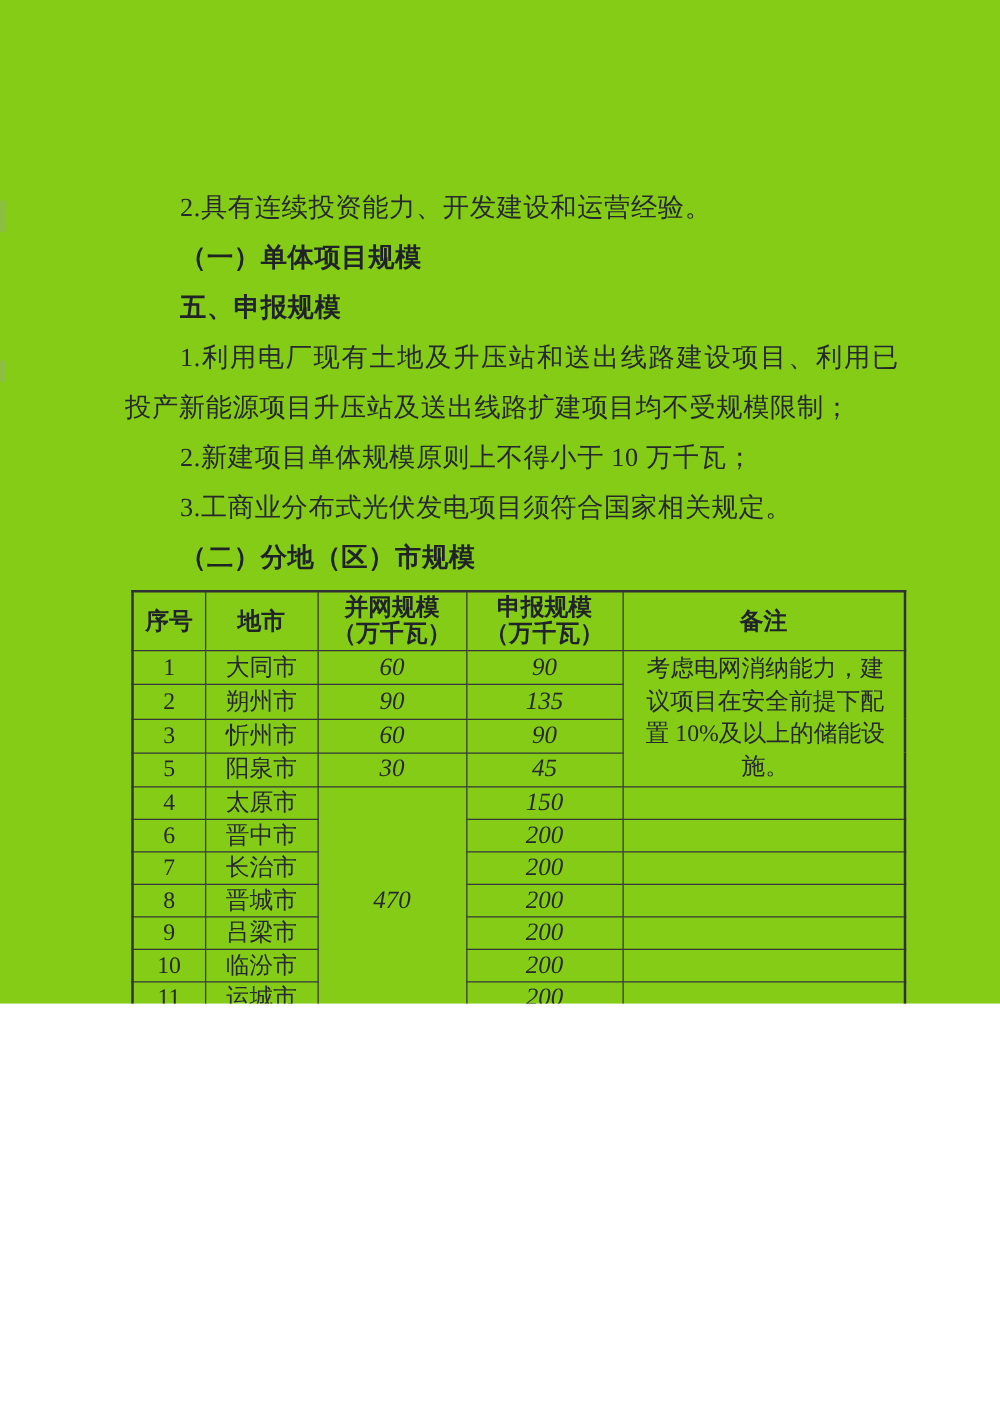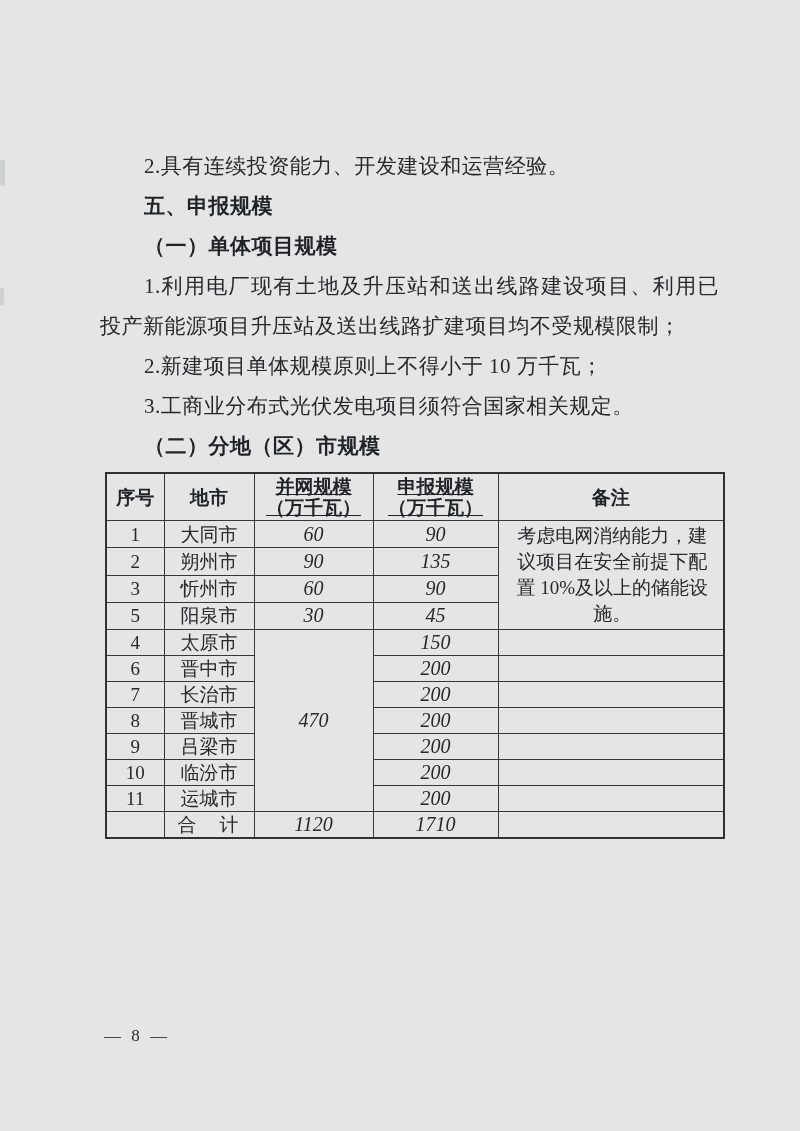--- a/index.html
+++ b/index.html
@@ -1,19 +1,19 @@
 <!DOCTYPE html>
 <html><head>
 <meta charset="utf-8">
 <style>
   html,body { margin:0; padding:0; }
   .page {
     position:relative;
-    width:800px; height:1131px;
-    background:#e5e5e5;
+    width:800px; height:803px;
+    background:#84cc16;
     overflow:hidden;
     font-family:"Liberation Serif","DejaVu Serif",serif;
     color:#26282c;
   }
   .content {
     position:absolute;
     left:100px; top:146px;
     width:619px;
   }
   .content p {
@@ -53,21 +53,21 @@
   }
   .scale-table td.num { font-size:20px;font-style:italic; }
   .scale-table td.remark-note {
     text-align:center;
     font-size:19px;
     line-height:26px;
     padding:2px 8px 2px 11px;
     vertical-align:middle;
   }
   .scale-table td.total-label { letter-spacing:2px; }
-  .hdr-line { display:block;text-decoration:underline; }
+  .hdr-line { display:block; }
   .footer {
     position:absolute;
     left:104px; top:1026px;
     font-size:17px;
     letter-spacing:3px;
     color:#2a2c30;
   }
   .artifact {
     position:absolute;
     background:#9aa0a6;
@@ -79,22 +79,22 @@
 </style>
 </head>
 <body>
 
 <div class="page">
   <div class="artifact a1"></div>
   <div class="artifact a2"></div>
 
   <div class="content">
     <p class="indent">2.具有连续投资能力、开发建设和运营经验。</p>
+    <p class="indent heading">（一）单体项目规模</p>
     <p class="indent heading">五、申报规模</p>
-    <p class="indent heading">（一）单体项目规模</p>
     <p class="indent">1.利用电厂现有土地及升压站和送出线路建设项目、利用已投产新能源项目升压站及送出线路扩建项目均不受规模限制；</p>
     <p class="indent">2.新建项目单体规模原则上不得小于 10 万千瓦；</p>
     <p class="indent">3.工商业分布式光伏发电项目须符合国家相关规定。</p>
     <p class="indent heading">（二）分地（区）市规模</p>
 
     <table class="scale-table">
       <colgroup>
         <col style="width:58px">
         <col style="width:90px">
         <col style="width:119px">

